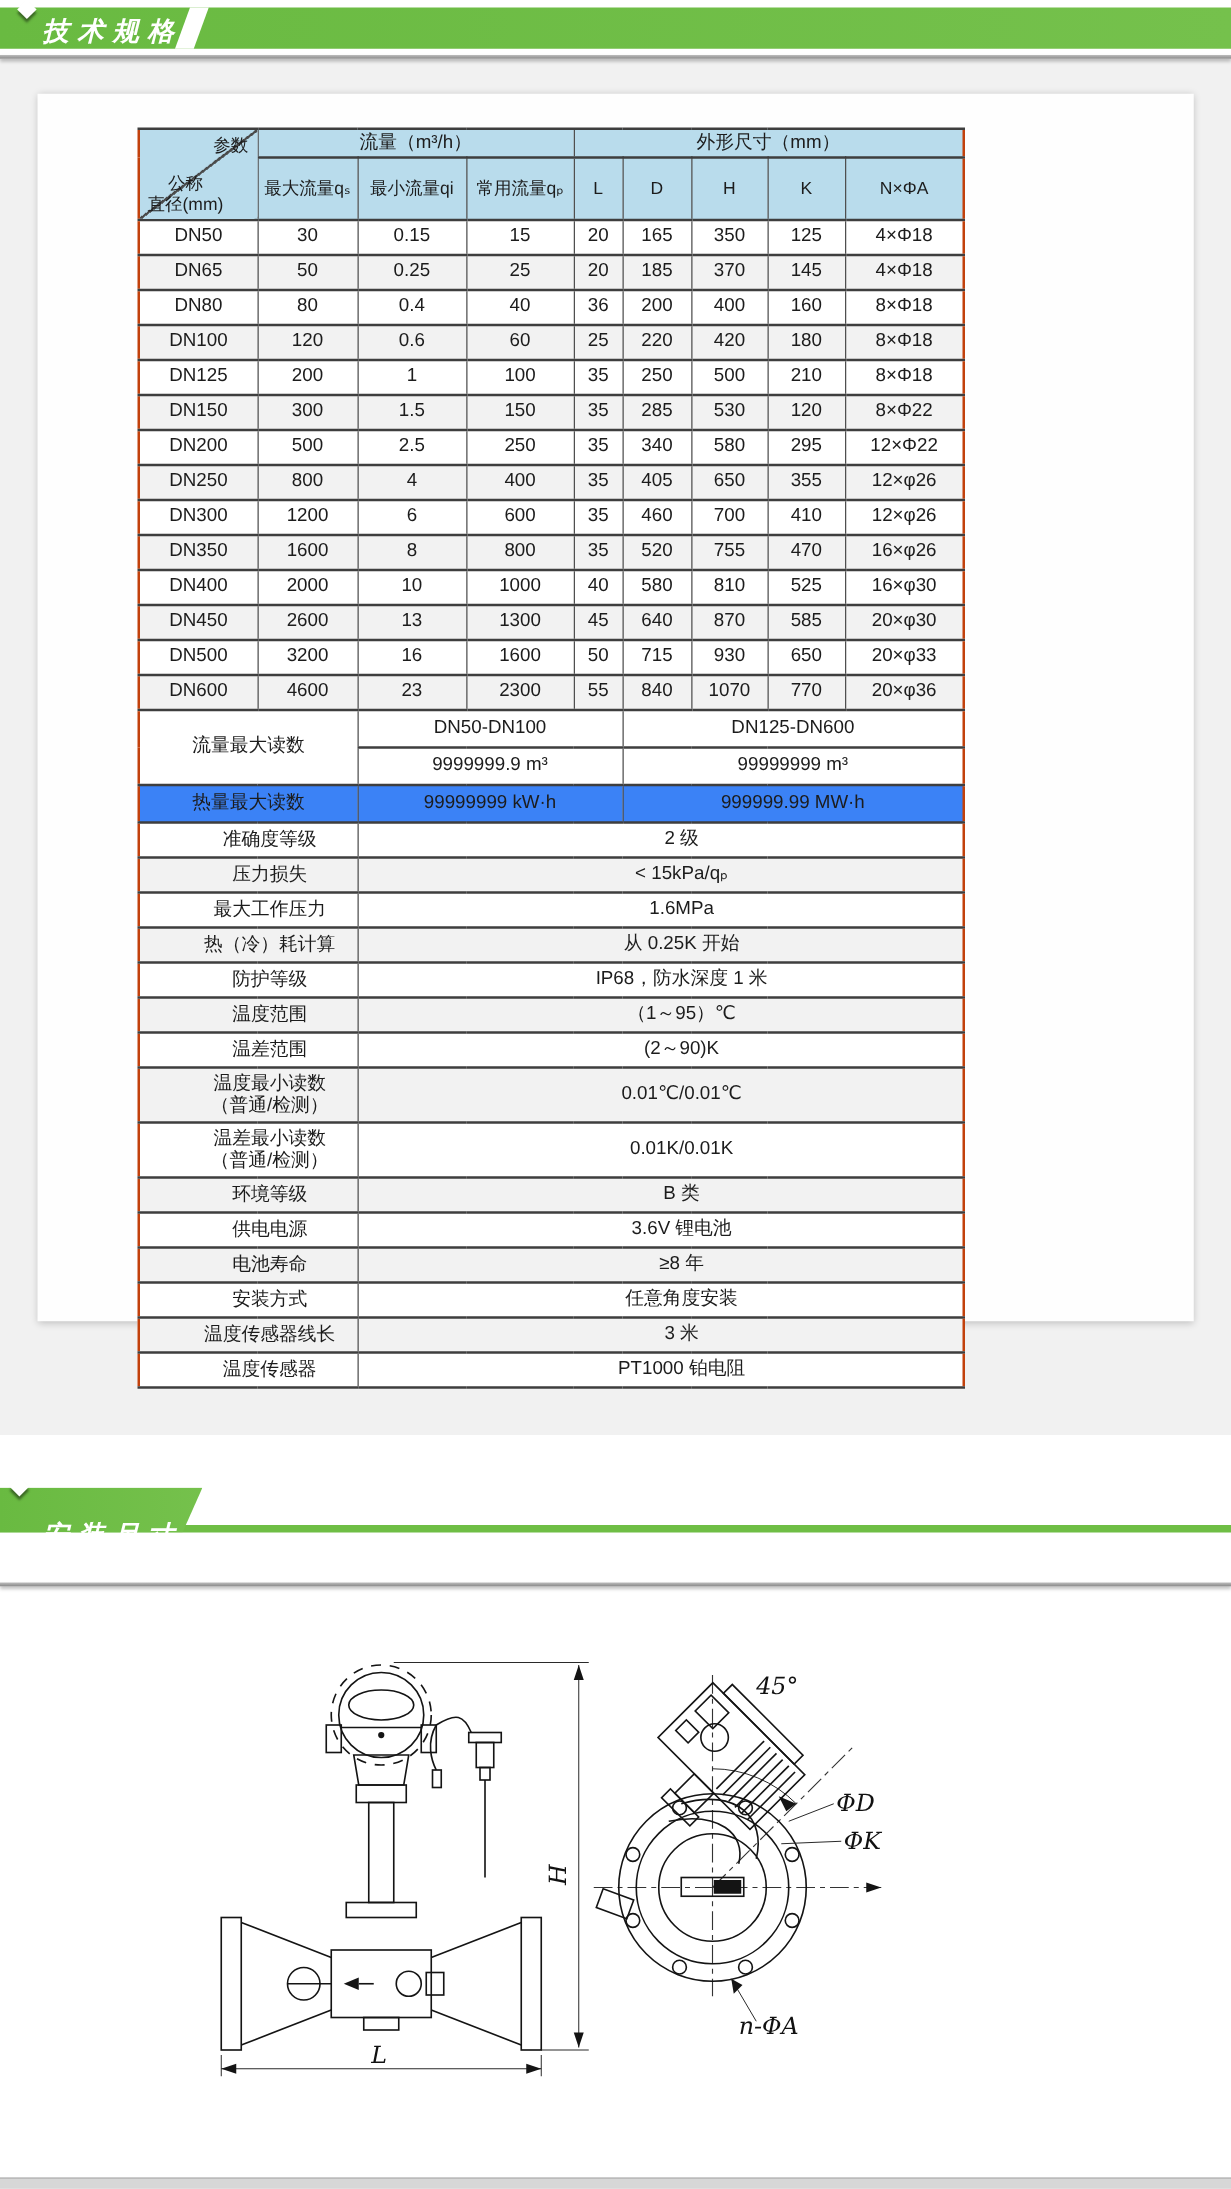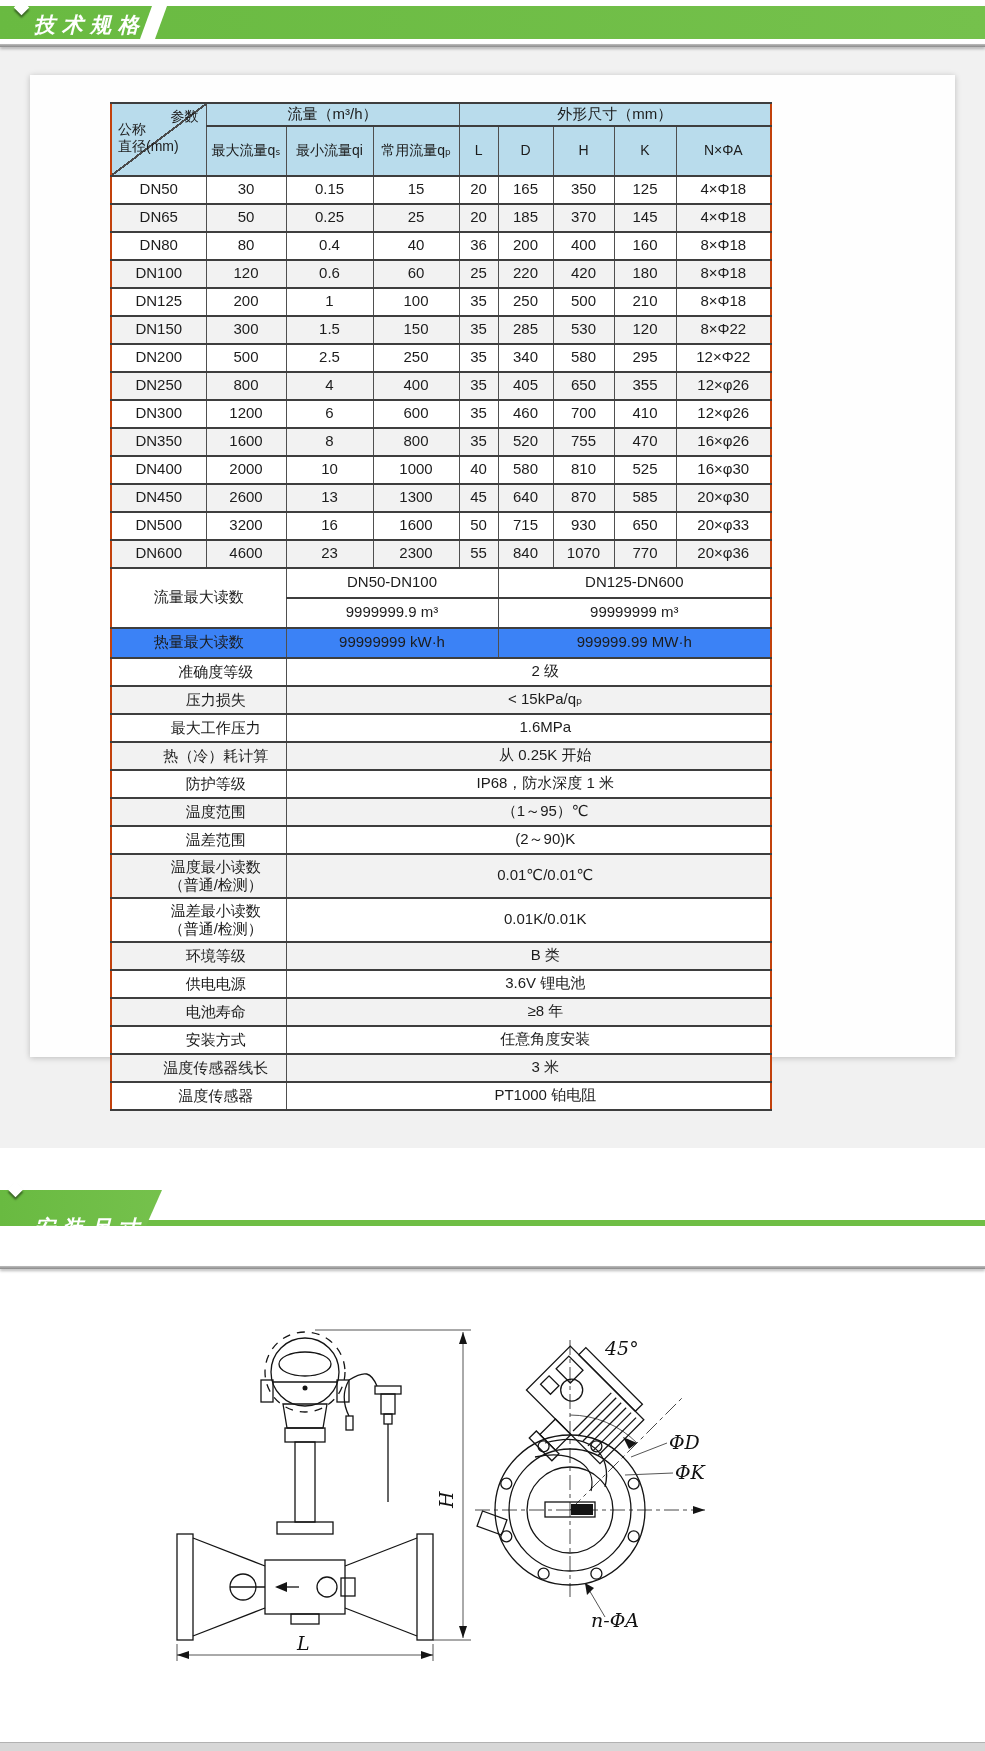--- a/index.html
+++ b/index.html
@@ -54,21 +54,21 @@
   thead td{background:#b9dcec;}
   tr.h1 td{height:16px;padding:1px 2px;}
   tr.h2 td{height:42px;font-size:14px;}
   td.corner{position:relative;padding:0;
     background:
       linear-gradient(to bottom right,
         rgba(0,0,0,0) calc(50% - 1px),#4a4a4a calc(50% - 1px),
         #4a4a4a calc(50% + 1px),rgba(0,0,0,0) calc(50% + 1px)),
       #b9dcec;}
   .corner-top{position:absolute;top:4px;right:7px;font-size:14px;}
-  .corner-bot{position:absolute;bottom:20px;left:6px;font-size:14px;text-align:left;line-height:1.2;}
+  .corner-bot{position:absolute;bottom:3px;left:6px;font-size:14px;text-align:center;line-height:1.2;}
   #dn-rows td{height:22px;padding:2px;}
   #dn-rows tr:nth-of-type(even){background:#f2f2f2;}
   td.cell-l{vertical-align:top;padding-top:0;line-height:1.05;}
   #mid-rows td{height:22px;}
   #mid-rows tr:nth-of-type(3){background:#3b82f6;margin-top:24px;}
   #spec-rows tr:nth-of-type(even){background:#f2f2f2;}
   #spec-rows td{height:20px;padding-left:36px;}
   .l2:empty{display:none;}
   .spec-label div{line-height:1.2;}
   

